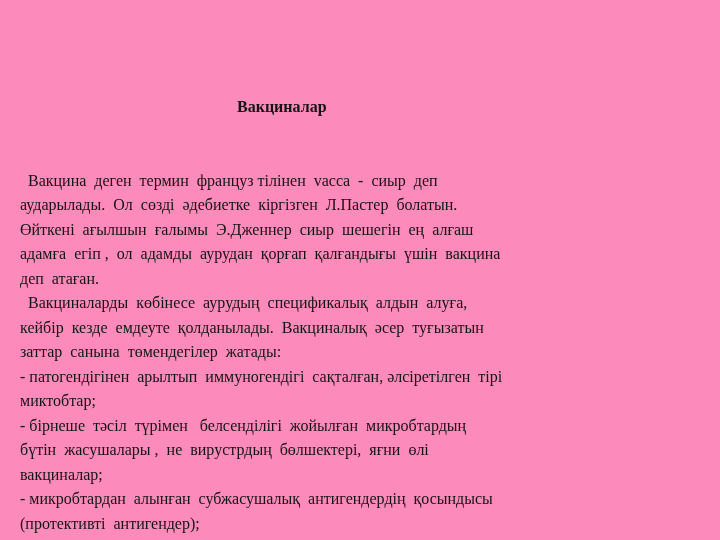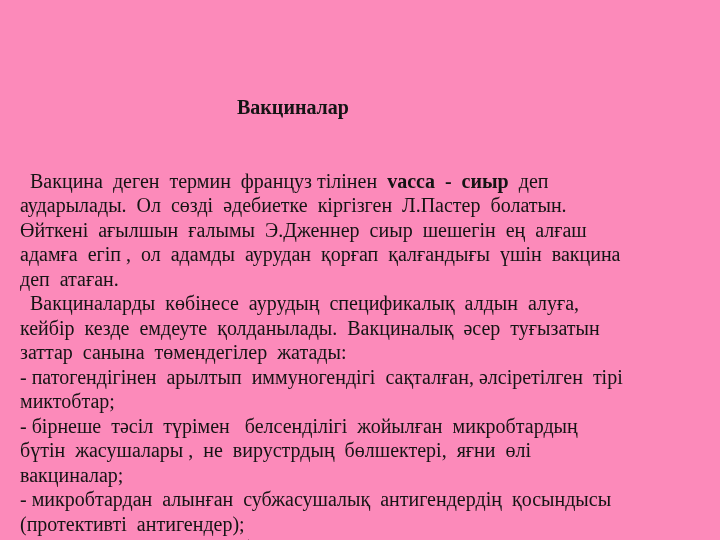--- a/index.html
+++ b/index.html
@@ -4,34 +4,34 @@
 <style>
   html,body{margin:0;padding:0;}
   body{
     width:720px;height:540px;overflow:hidden;
     background:#fc8aba;
   }
   .slide{
     position:absolute;left:0;top:0;width:720px;height:540px;
     font-family:"Liberation Serif", serif;
     color:#141414;
-    font-size:20px;
+    font-size:16px;
     line-height:24.5px;
   }
   .textblock{
     position:absolute;left:20px;top:46px;width:698px;
     white-space:pre; 
   }
   .title-line{
     font-weight:bold;
     padding-left:217px;
     white-space:pre;
   }
   .line{white-space:pre;}
-  .b{font-weight:bold;}
+  .b{font-weight:normal;}
 </style>
 </head>
 <body>
 
 <div class="slide">
   <div class="textblock">
     <div class="title-line">Вакциналар</div>
     <div><div class="line"><span>  Вакцина  деген  термин  француз тілінен  </span><span class="b">vacca  -  сиыр</span><span>  деп</span></div><div class="line"><span>аударылады.  Ол  сөзді  әдебиетке  кіргізген  Л.Пастер  болатын.</span></div><div class="line"><span>Өйткені  ағылшын  ғалымы  Э.Дженнер  сиыр  шешегін  ең  алғаш</span></div><div class="line"><span>адамға  егіп ,  ол  адамды  аурудан  қорғап  қалғандығы  үшін  вакцина</span></div><div class="line"><span>деп  атаған.</span></div><div class="line"><span>  Вакциналарды  көбінесе  аурудың  спецификалық  алдын  алуға,</span></div><div class="line"><span>кейбір  кезде  емдеуте  қолданылады.  Вакциналық  әсер  туғызатын</span></div><div class="line"><span>заттар  санына  төмендегілер  жатады:</span></div><div class="line"><span>- патогендігінен  арылтып  иммуногендігі  сақталған, әлсіретілген  тірі</span></div><div class="line"><span>миктобтар;</span></div><div class="line"><span>- бірнеше  тәсіл  түрімен   белсенділігі  жойылған  микробтардың</span></div><div class="line"><span>бүтін  жасушалары ,  не  вирустрдың  бөлшектері,  яғни  өлі</span></div><div class="line"><span>вакциналар;</span></div><div class="line"><span>- микробтардан  алынған  субжасушалық  антигендердің  қосындысы</span></div><div class="line"><span>(протективті  антигендер);</span></div><div class="line"><span>- аурудың  патогенезінде  басты  рөл  атқаратын  арнайы  антигендік</span></div></div>
   </div>
 </div>

